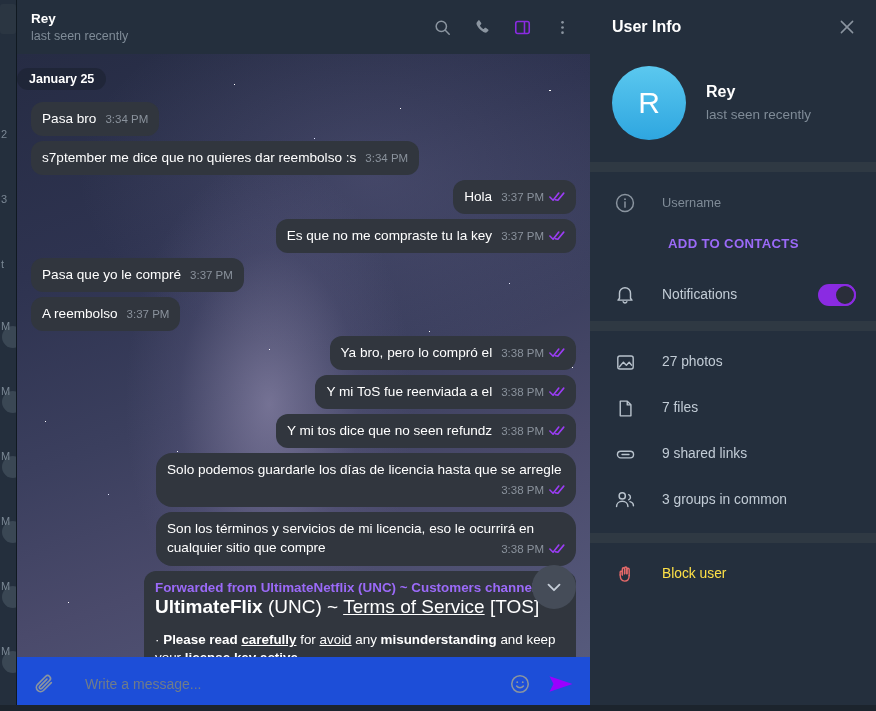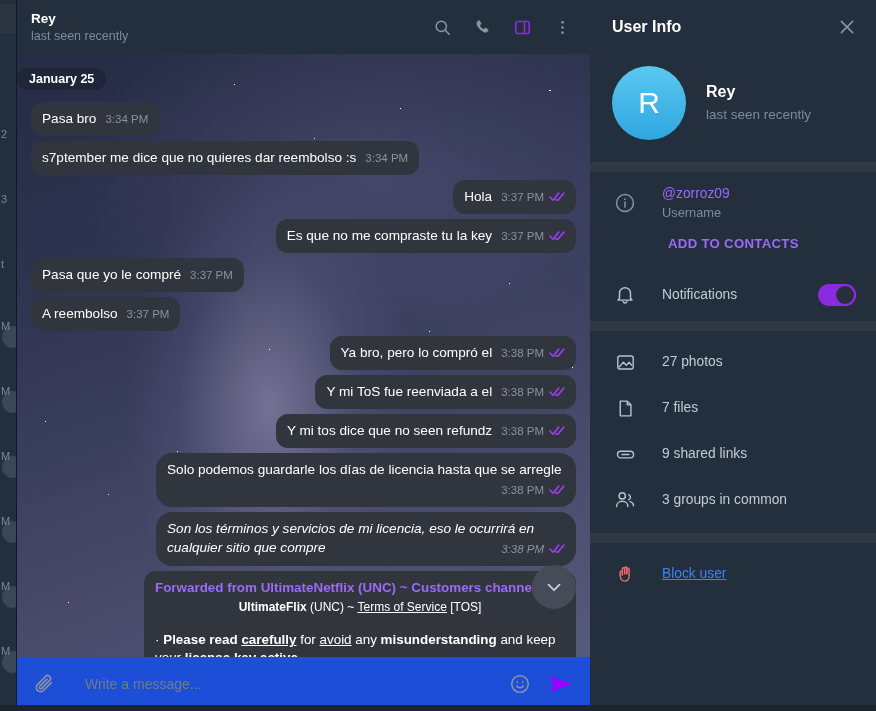--- a/index.html
+++ b/index.html
@@ -106,21 +106,21 @@
   .ticks { display: inline-block; }
   .bubble.block .meta { float: right; margin-left: 12px; margin-top: 2px; }
   .bubble.block { overflow: hidden; border-radius: 16px; }
 
   
   .fwd-bubble {
     background: #31363e; border-radius: 12px; padding: 8px 11px 2px 11px;
     width: 432px; color: #ffffff; font-size: 13.4px; line-height: 18px;
   }
   .fwd-head { color: #9b6af8; font-weight: bold; font-size: 13.4px; margin-bottom: 1px; }
-  .fwd-l2 { font-size: 12px; text-align: center; }
+  .fwd-l2 { font-size: 19px; }
   .fwd-l2 b { font-weight: bold; }
   .u { text-decoration: underline; }
   .fwd-body { margin-top: 15px; }
   .fwd-body b { font-weight: bold; }
 
   
   .scroll-btn {
     position: absolute; right: 14px; bottom: 48px; width: 44px; height: 44px;
     border-radius: 50%; background: #454c58; display: flex;
     align-items: center; justify-content: center; cursor: pointer; z-index: 6;
@@ -172,21 +172,21 @@
   .ip-row { display: flex; align-items: center; min-height: 46px; padding: 4px 20px 4px 22px; }
   .ip-row.clickable { cursor: pointer; }
   .ip-ico { width: 26px; flex: 0 0 26px; display: flex; align-items: center;
             justify-content: center; margin-right: 24px; }
   .ip-rowtxt { flex: 1 1 auto; min-width: 0; }
   .ip-primary { font-size: 13.8px; color: #c2ccd6; line-height: 20px; }
   .ip-primary.link { color: #9b6af8; }
   .ip-secondary { font-size: 12.8px; color: #7f8b97; line-height: 18px; }
   .ip-action { font-size: 13.2px; font-weight: bold; color: #9b6af8;
                letter-spacing: 0.3px; padding: 10px 22px 8px 78px; cursor: pointer; }
-  .ip-danger { font-size: 13.8px; color: #3b82f6; text-decoration: underline; }
+  .ip-danger { font-size: 13.8px; color: #fde047; }
 
   .toggle { width: 38px; height: 22px; border-radius: 11px; background: #8a2be2;
             position: relative; flex: 0 0 38px; cursor: pointer; }
   .toggle .knob { position: absolute; right: 0px; top: 0px; width: 22px; height: 22px;
                   border-radius: 50%; background: #2a2e3a; border: 2px solid #8a2be2; }
 
   .ip-grow { flex: 1 1 auto; }
 
   
   .bottom-bar { position: absolute; left: 0; bottom: 0; width: 876px; height: 6px;
@@ -398,21 +398,21 @@
                 <svg width="16" height="11" viewBox="0 0 18 12" fill="none" stroke="#9b3df5" stroke-width="1.8" stroke-linecap="round" stroke-linejoin="round">
                   <polyline points="1,6.6 4.6,10.2 11,2.2"></polyline>
                     <polyline points="7.2,9.6 10,10.2 16.6,2.2"></polyline>
                 </svg>
               </span>
             </span>
           </div>
         </div>
 
         <div class="row right">
-          <div class="bubble block" style="width:430px;font-style:italic;">
+          <div class="bubble block" style="width:430px;">
             <span class="txt">Son los términos y servicios de mi licencia, eso le ocurrirá en cualquier sitio que compre</span>
             <span class="meta">
               <span class="time">3:38 PM</span>
               <span class="ticks">
                 <svg width="16" height="11" viewBox="0 0 18 12" fill="none" stroke="#9b3df5" stroke-width="1.8" stroke-linecap="round" stroke-linejoin="round">
                   <polyline points="1,6.6 4.6,10.2 11,2.2"></polyline>
                     <polyline points="7.2,9.6 10,10.2 16.6,2.2"></polyline>
                 </svg>
               </span>
             </span>
@@ -492,21 +492,20 @@
     <div class="ip-rowlist">
       <div class="ip-row clickable">
         <div class="ip-ico">
           <svg width="22" height="22" viewBox="0 0 24 24" fill="none" stroke="#8b95a0" stroke-width="1.6">
             <circle cx="12" cy="12" r="9.2"></circle>
             <line x1="12" y1="11" x2="12" y2="16.5" stroke-linecap="round"></line>
             <circle cx="12" cy="7.8" r="1" fill="#8b95a0" stroke="none"></circle>
           </svg>
         </div>
         <div class="ip-rowtxt">
-          <div class="ip-primary link">@zorroz09</div>
           <div class="ip-secondary">Username</div>
         </div>
       </div>
       <div class="ip-action">ADD TO CONTACTS</div>
     </div>
 
     <div class="ip-row" style="min-height:52px;">
       <div class="ip-ico">
         <svg width="22" height="22" viewBox="0 0 24 24" fill="none" stroke="#b9c3cd" stroke-width="1.6" stroke-linecap="round" stroke-linejoin="round">
           <path d="M18 15.5V10a6 6 0 1 0-12 0v5.5L4.4 17.6h15.2z"></path>

